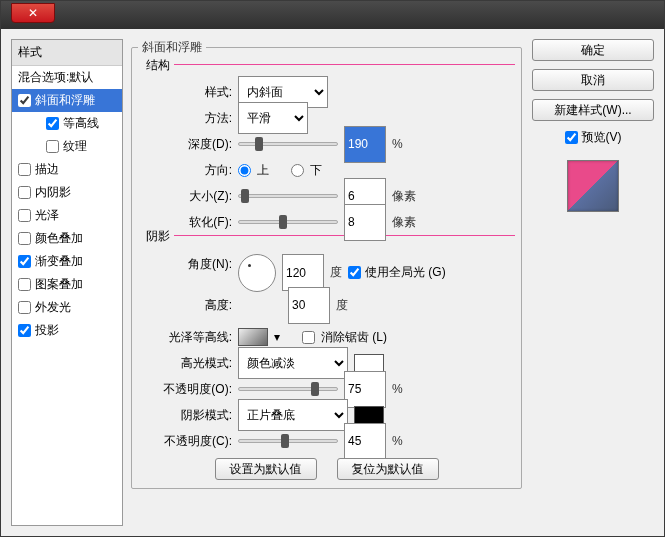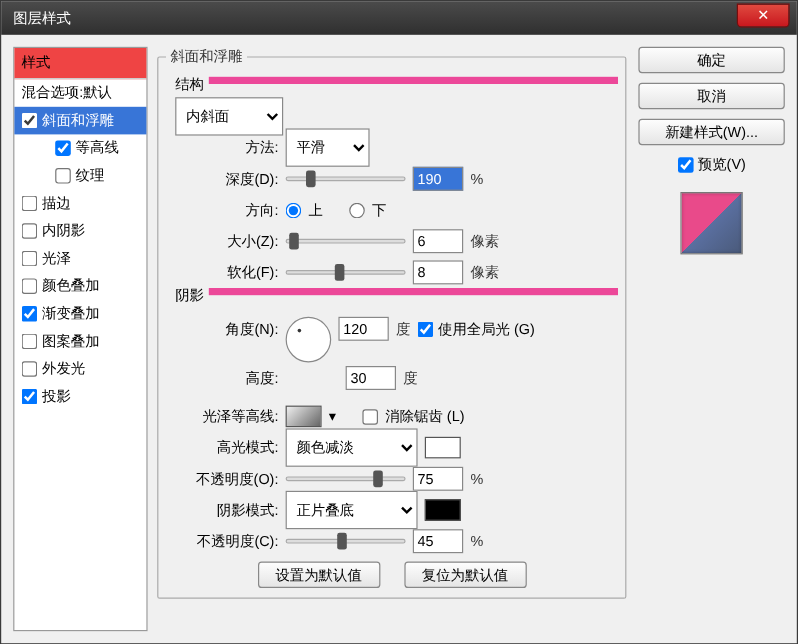--- a/index.html
+++ b/index.html
@@ -3,58 +3,57 @@
 <meta charset="utf-8">
 <style>
 * { box-sizing: border-box; margin: 0; padding: 0; font-family: "Microsoft YaHei", SimSun, sans-serif; font-size: 12px; }
 body { background: #1a1a1a; width: 665px; height: 537px; overflow: hidden; }
 .dialog { width: 665px; height: 537px; background: #f0f0f0; border: 1px solid #3a3a3a; box-shadow: 0 0 12px rgba(0,0,0,.6); position: relative; }
 .titlebar { height: 28px; background: linear-gradient(#4b4b4b,#2f2f2f); display: flex; align-items: center; padding: 0 0 0 10px; color: #fff; }
 .titlebar span { flex: 1; }
 .close-btn { width: 44px; height: 20px; margin-top:-4px; background: linear-gradient(#e04a3f,#c8171e); border: 1px solid #7a0c0c; border-radius: 0 0 4px 4px; color: #fff; text-align: center; line-height: 18px; cursor: pointer; margin-right: 6px; }
 .body { display: flex; padding: 10px 10px 10px 10px; height: calc(100% - 28px); }
 .sidebar { width: 112px; border: 1px solid #999; background: #fff; }
-.sidebar-head { padding: 4px 6px; border-bottom: 1px solid #ccc; background: #ef4444;}
+.sidebar-head { padding: 4px 6px; border-bottom: 1px solid #ccc; background: #e5e5e5;}
 .sidebar .item { display:flex; align-items:center; padding:3px 6px; gap:4px; cursor:pointer;}
 .sidebar .item.sel { background:#3875d7; color:#fff;}
 .sidebar .item.sel input{ accent-color:#fff;}
 .sidebar .sub { padding-left: 34px; }
 fieldset { border:1px solid #aaa; border-radius:2px; padding:8px 6px 8px 6px; margin-right:6px;}
 legend { padding:0 4px; color:#333;}
 .main { flex:1; padding:0 4px 0 8px; display:flex; flex-direction:column; gap:8px;}
-.grp { border:none; border-top:6px solid #ec4899; padding:6px 0 0 0; margin-left:8px;}
+.grp { border:none; border-top:1px solid #ec4899; padding:6px 0 0 0; margin-left:8px;}
 .grp-label{ display:inline-block; background:#f0f0f0; margin-top:-14px; padding:0 4px; position:relative; top:-13px; left:-4px;}
 .grp-body{ margin-top:-8px;}
 .row { display:flex; align-items:center; height:26px; gap:6px;}
 .row label.key { width:86px; text-align:right; }
 .select { height:32px; border:1px solid #888; background:#fff; padding:0 4px; font-size:12px;}
 .slider { flex:0 0 100px; height:4px; background:#ddd; border:1px solid #aaa; position:relative; border-radius:2px;}
 .slider .thumb{ position:absolute; width:8px; height:14px; background:#555; top:-6px; border-radius:2px;}
-.num { width:42px; height:20px; border:1px solid #888; padding:0 3px; text-align:left;}
+.num { width:42px; height:37px; border:1px solid #888; padding:0 3px; text-align:left;}
 .num.sel { background:#3875d7; color:#fff;}
 .unit{ color:#333;}
 input[type=checkbox],input[type=radio]{ width:13px; height:13px;}
 .angle-dial{ width:38px; height:38px; border:1px solid #888; border-radius:50%; background:#fff; position:relative;}
 .angle-dial::after{content:""; position:absolute; width:3px; height:3px; background:#333; border-radius:50%; left:9px; top:9px;}
 .swatch{ width:30px; height:18px; border:1px solid #555; background:#fff;}
 .swatch.grad{ background:linear-gradient(135deg,#eee,#666);}
 .swatch.black{ background:#000;}
 .btns-bottom{ display:flex; gap:20px; justify-content:center; margin-top:4px;}
 .btn{ height:22px; padding:0 14px; border:1px solid #888; background:linear-gradient(#fdfdfd,#e5e5e5); border-radius:3px; cursor:pointer; line-height:20px;}
 .sidepanel{ width:122px; display:flex; flex-direction:column; gap:8px; align-items:stretch;}
 .sidepanel .btn{ width:100%; text-align:center;}
 .preview-chk{ display:flex; align-items:center; justify-content:center; gap:4px;}
 .preview-swatch{ width:52px; height:52px; margin:6px auto 0; background:linear-gradient(135deg,#e94a8a 0%,#e94a8a 50%,#5a6fa0 50%,#4a5a7a 100%); border:1px solid #777; box-shadow:inset 0 0 3px rgba(0,0,0,.3);}
 </style>
 </head>
 <body>
 
 <div class="dialog">
   <div class="titlebar">
-    <span>图层样式</span>
     <div class="close-btn">✕</div>
   </div>
   <div class="body">
     <div class="sidebar">
       <div class="sidebar-head">样式</div>
       <div class="item">混合选项:默认</div>
       <div id="sidebar-items">
           <div class="item sel">
             <input type="checkbox" checked="" style="">
             <span>斜面和浮雕</span>
@@ -103,20 +102,21 @@
     </div>
 
     <div class="main">
       <fieldset>
         <legend>斜面和浮雕</legend>
 
         <div class="grp">
           <span class="grp-label">结构</span>
           <div class="grp-body">
           <div class="row">
+            <label class="key">样式:</label>
             <select class="select" style="width:90px"><option>内斜面</option></select>
           </div>
           <div class="row">
             <label class="key">方法:</label>
             <select class="select" style="width:70px"><option>平滑</option></select>
           </div>
           <div class="row">
             <label class="key">深度(D):</label>
             <div class="slider">
                   <div class="thumb" style="left:16px"></div>

